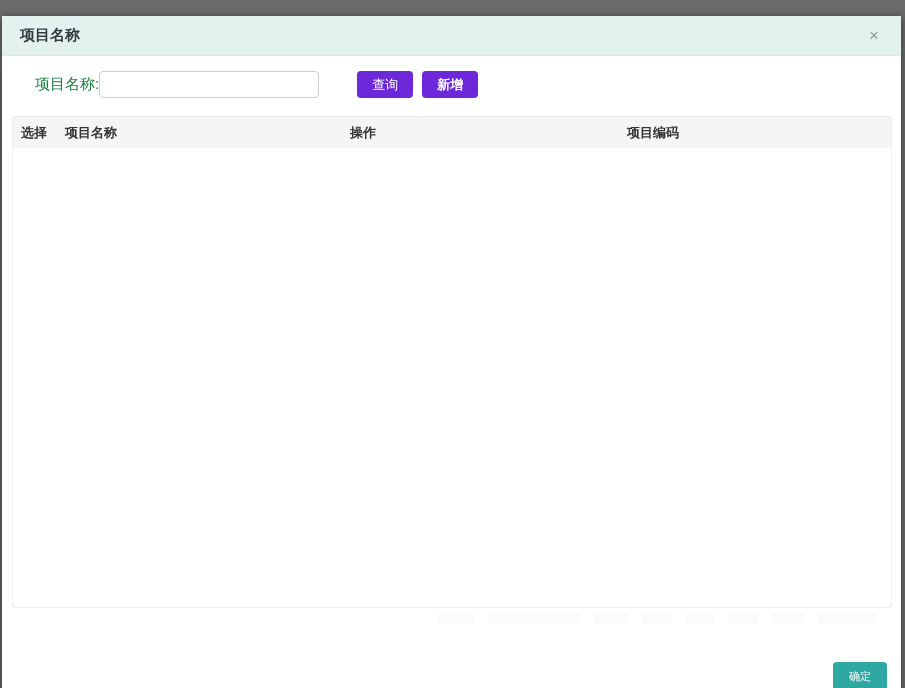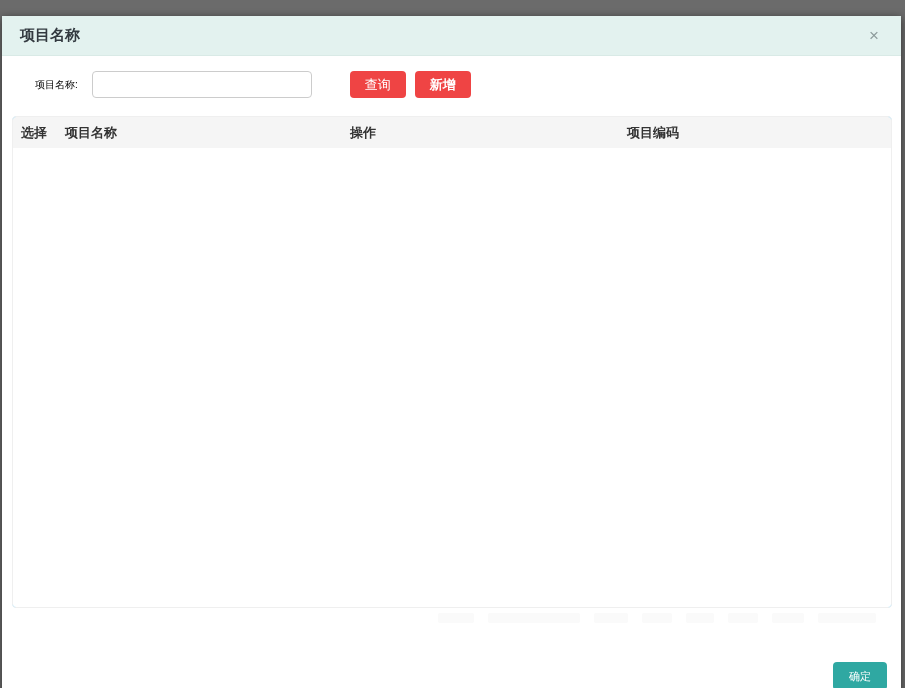--- a/index.html
+++ b/index.html
@@ -41,42 +41,42 @@
     padding: 2px 4px;
     user-select: none;
   }
   
   .toolbar {
     display: flex;
     align-items: center;
     padding: 15px 0 14px 33px;
   }
   .toolbar-label {
-    font-size: 10px;
-    color: #000000;
-    margin-right: 14px;
+    font-size: 15px;
+    color: #15803d;
+    margin-right: 0;
     white-space: nowrap;
   }
   .toolbar-input {
     width: 220px;
     height: 27px;
     border: 1px solid #cccccc;
     border-radius: 4px;
     padding: 0 8px;
     font-size: 13px;
     color: #333;
     outline: none;
   }
   .toolbar-buttons { margin-left: 38px; display: flex; }
   .btn {
     height: 27px;
     padding: 0 15px;
     border: none;
     border-radius: 4px;
-    background: #ef4444;
+    background: #6d28d9;
     color: #ffffff;
     font-size: 13px;
     cursor: pointer;
     font-family: inherit;
   }
   .btn + .btn { margin-left: 9px; font-weight: bold; }
   
   .table-wrap {
     margin: 4px 9px 0 10px;
     border: 1px solid #efefef;

